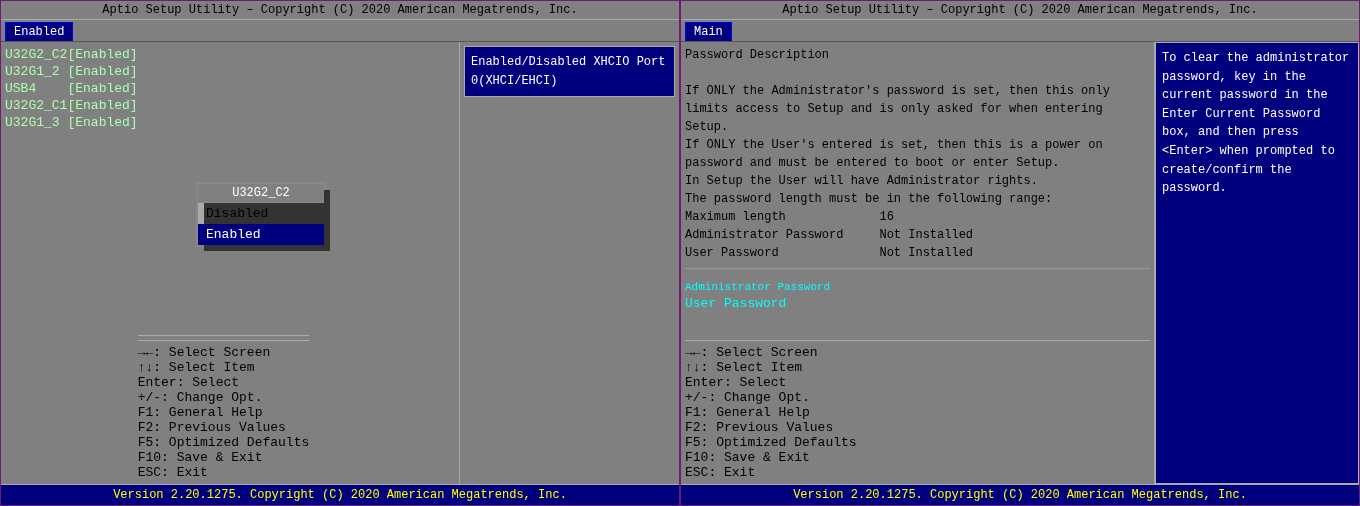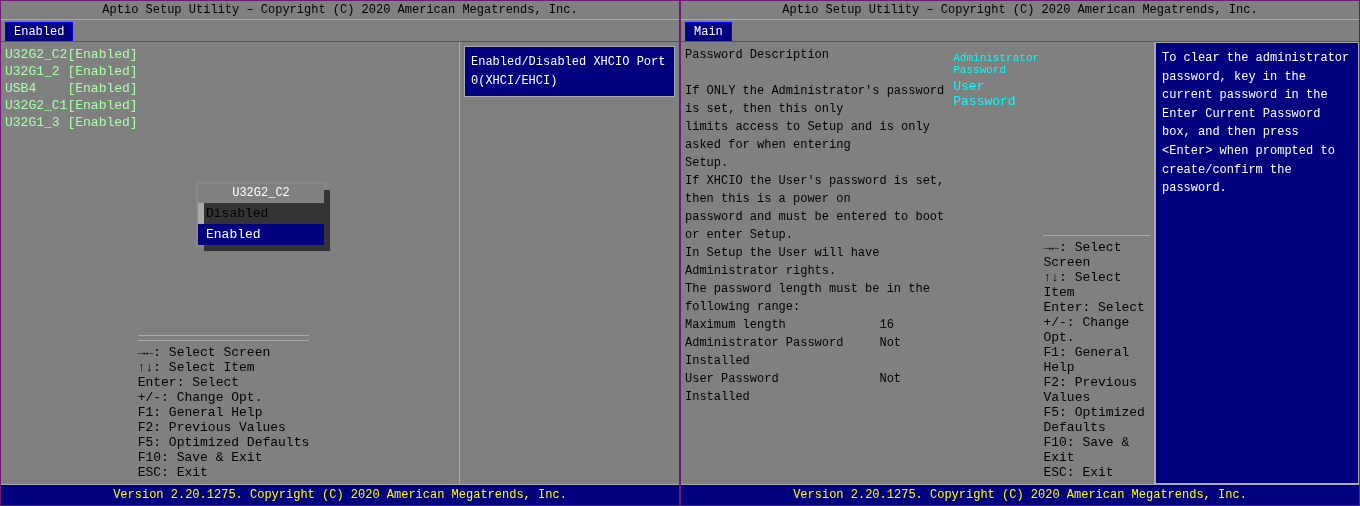--- a/index.html
+++ b/index.html
@@ -312,28 +312,28 @@
     <div class="screen-header">
       <span>Aptio Setup Utility – Copyright (C) 2020 American Megatrends, Inc.</span>
     </div>
     <div class="tab-bar">
       <div class="tab active">
         <span>Main</span>
       </div>
     </div>
     <div class="screen-body">
 
-      <div class="main-panel" style="display: flex; flex-direction: row;">
+      <div class="main-panel" style="display: flex; flex-direction: column;">
         <div class="desc-text">
           <div>Password Description</div>
           <div>&nbsp;</div>
           <div>If ONLY the Administrator's password is set, then this only</div>
           <div>limits access to Setup and is only asked for when entering</div>
           <div>Setup.</div>
-          <div>If XHCIO the User's password is set, then this is a power on</div>
+          <div>If ONLY the User's entered is set, then this is a power on</div>
           <div>password and must be entered to boot or enter Setup.</div>
           <div>In Setup the User will have Administrator rights.</div>
           <div>The password length must be in the following range:</div>
           <div>Maximum length&nbsp;&nbsp;&nbsp;&nbsp;&nbsp;&nbsp;&nbsp;&nbsp;&nbsp;&nbsp;&nbsp;&nbsp; 16</div>
           <div>Administrator Password&nbsp;&nbsp;&nbsp;&nbsp; Not Installed</div>
           <div>User Password&nbsp;&nbsp;&nbsp;&nbsp;&nbsp;&nbsp;&nbsp;&nbsp;&nbsp;&nbsp;&nbsp;&nbsp;&nbsp; Not Installed</div>
         </div>
         <div style="border-top:1px solid #999; margin: 6px 0;"></div>
         <div class="password-links">
           <a style="color:#00ffff; font-family:'Courier New',monospace; font-size:11px; display:block; margin-bottom:3px; text-decoration:none;">Administrator Password</a>

